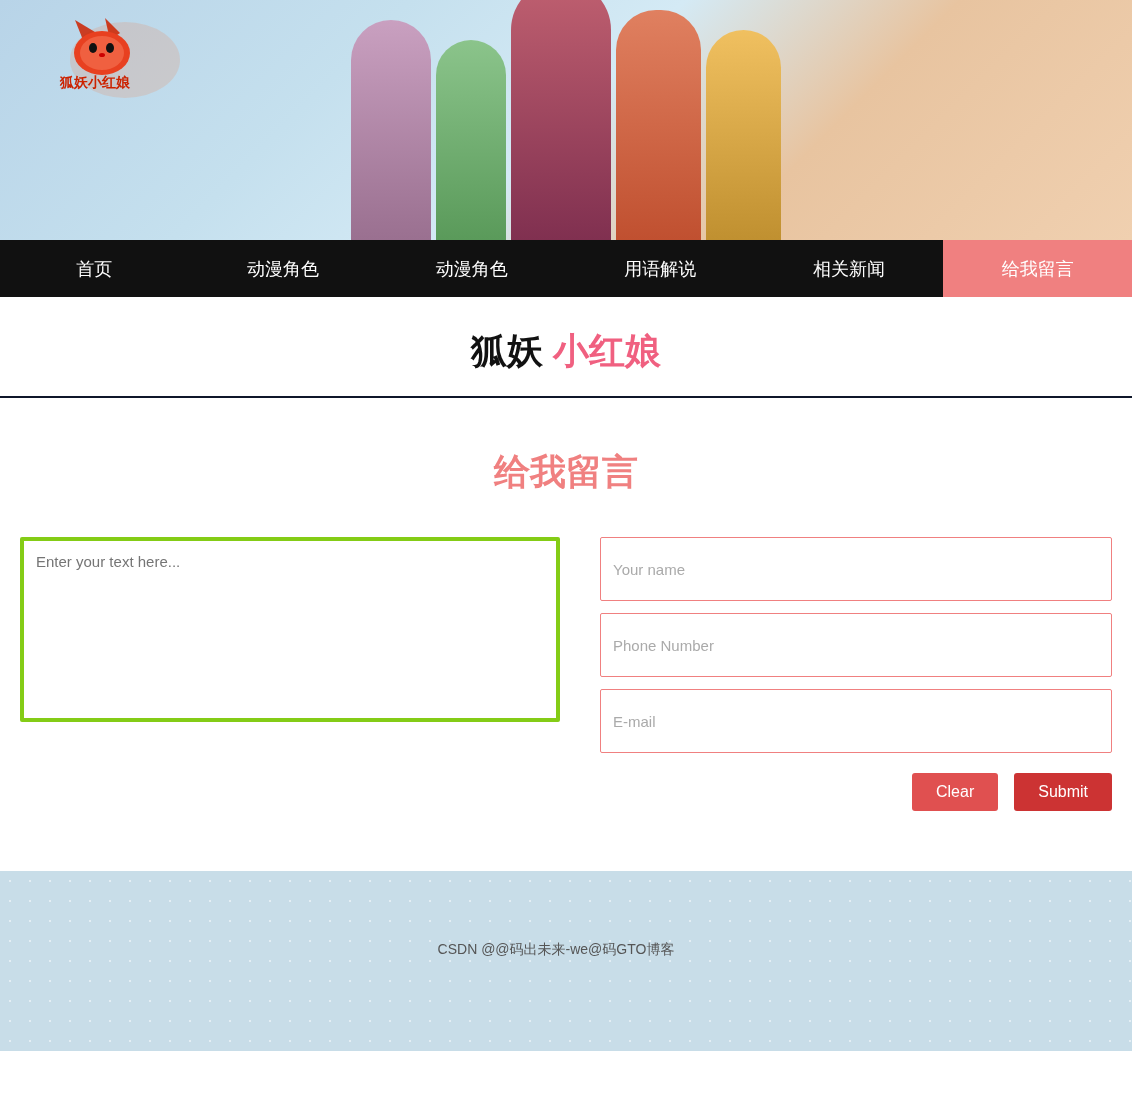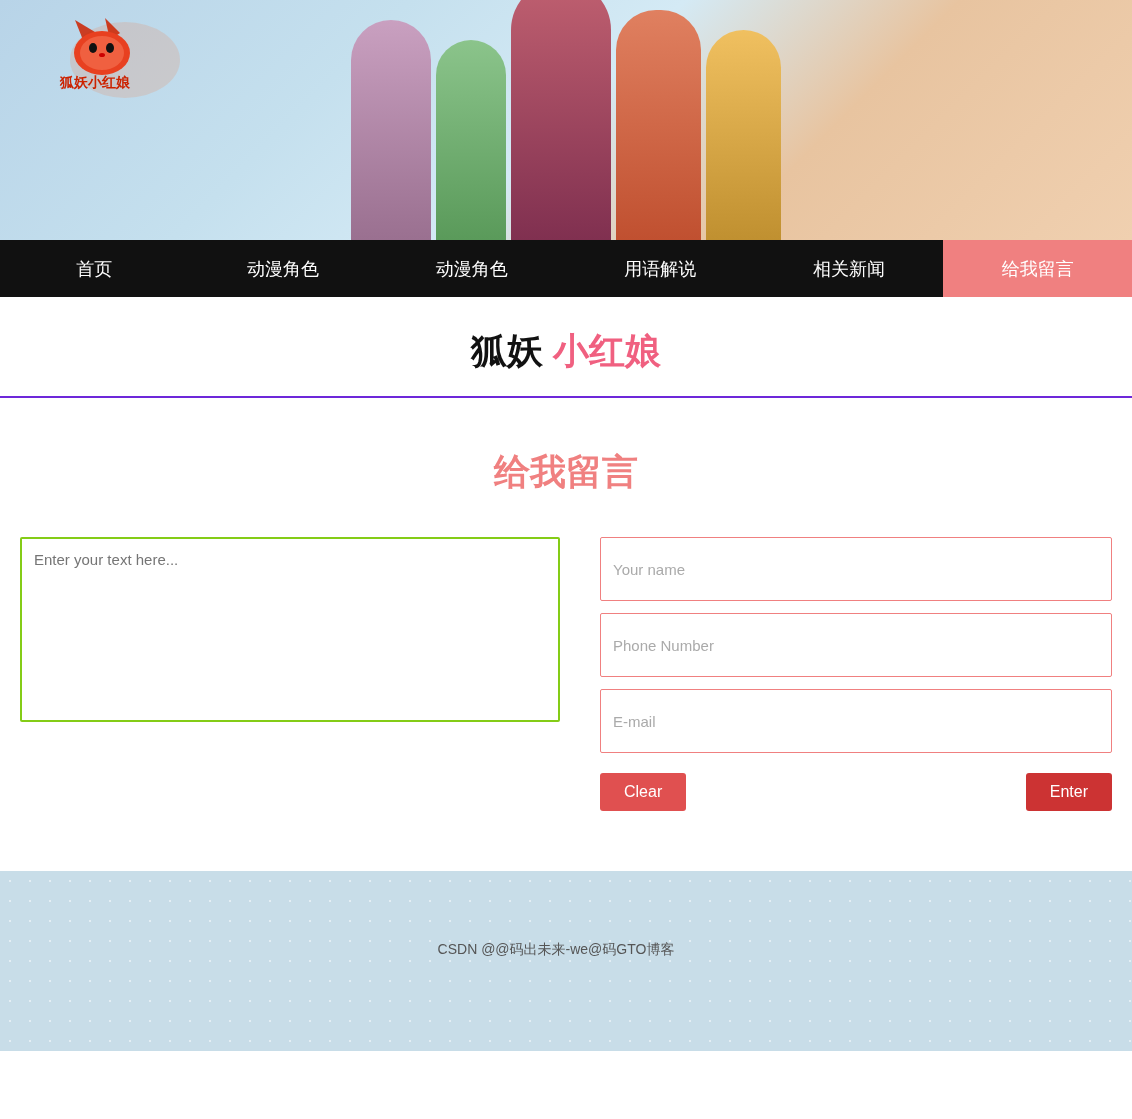--- a/index.html
+++ b/index.html
@@ -34,21 +34,21 @@
     }
     .nav-item.active {
       background: #f08080;
       color: #fff;
     }
 
     
     .page-title-area {
       text-align: center;
       padding: 30px 0 20px;
-      border-bottom: 2px solid #6d28d9;
+      border-bottom: 2px solid #0f172a;
       margin: 0 0 0 0;
     }
     .page-title {
       font-size: 36px;
       font-weight: bold;
       color: #111;
     }
     .page-title .red { color: #f06080; }
 
     
@@ -73,21 +73,21 @@
     .right-area {
       flex: 1;
       display: flex;
       flex-direction: column;
       gap: 12px;
     }
 
     textarea.main-input {
       width: 540px;
       height: 185px;
-      border: 2px solid #84cc16;
+      border: 4px solid #84cc16;
       border-radius: 2px;
       padding: 12px;
       font-size: 15px;
       color: #aaa;
       font-family: "Microsoft YaHei", sans-serif;
       resize: none;
       outline: none;
     }
 
     input.text-input {
@@ -98,22 +98,22 @@
       padding: 0 12px;
       font-size: 15px;
       color: #555;
       font-family: "Microsoft YaHei", sans-serif;
       outline: none;
     }
     input.text-input::placeholder { color: #aaa; }
 
     .btn-row {
       display: flex;
-      justify-content: space-between;
-      gap: 4px;
+      justify-content: flex-end;
+      gap: 16px;
       margin-top: 8px;
     }
     .btn-clear {
       background: #e05050;
       color: #fff;
       border: none;
       padding: 10px 24px;
       font-size: 16px;
       cursor: pointer;
       border-radius: 3px;
@@ -244,20 +244,20 @@
 <div class="form-area">
   <div class="left-area">
     <textarea class="main-input" placeholder="Enter your text here..." style=""></textarea>
   </div>
   <div class="right-area">
     <input type="text" class="text-input" placeholder="Your name" style="">
     <input type="text" class="text-input" placeholder="Phone Number" style="">
     <input type="text" class="text-input" placeholder="E-mail" style="">
     <div class="btn-row">
       <button class="btn-clear">Clear</button>
-      <button class="btn-submit">Enter</button>
+      <button class="btn-submit">Submit</button>
     </div>
   </div>
 </div>
 
 <footer class="footer">
   <p class="footer-csdn">CSDN @@码出未来-we@码GTO博客</p>
 </footer>
 
 </body></html>

